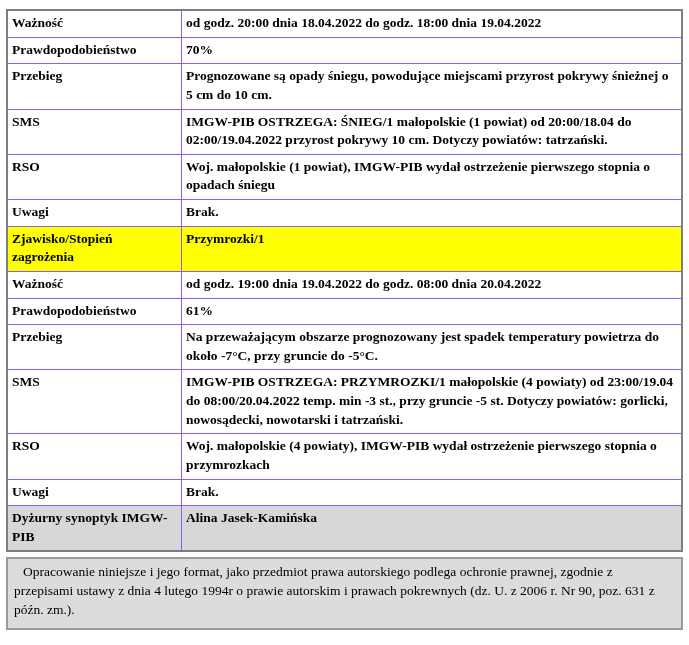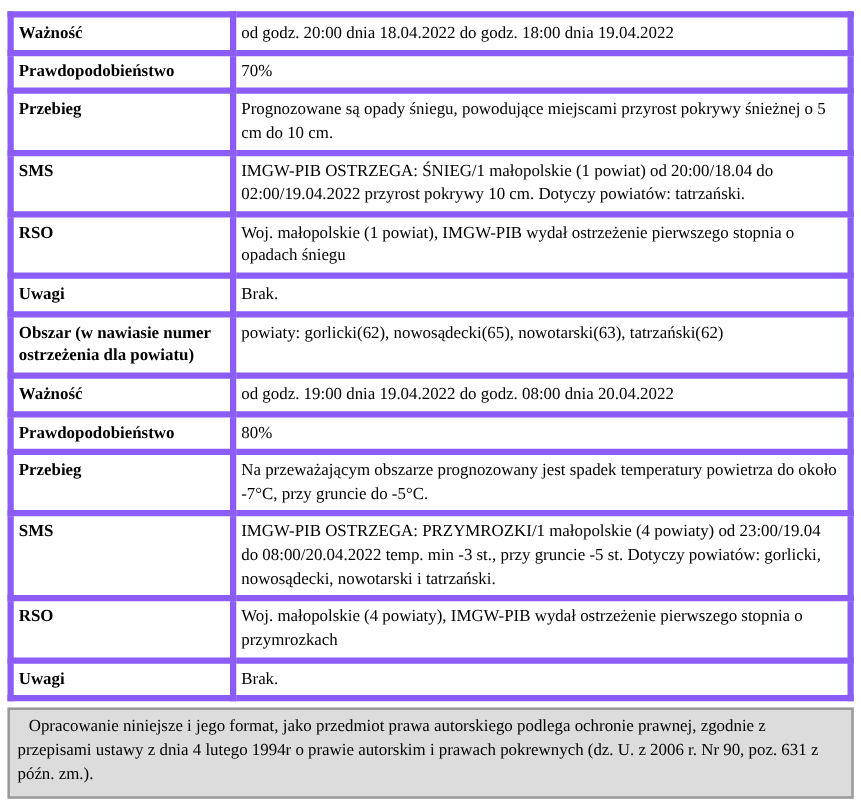--- a/index.html
+++ b/index.html
@@ -17,33 +17,34 @@
   .doc {
     padding: 9px 6px 0 6px;
   }
   table.warning-table {
     width: 677px;
     border-collapse: collapse;
     table-layout: fixed;
     border: 2px solid #7e7e7e;
   }
   table.warning-table td {
-    border: 5px solid #8b5cf6;
+    border: 1px solid #8b5cf6;
     vertical-align: top;
     font-size: 13.5px;
     line-height: 1.38;
     padding: 3px 5px 4px 4px;
     word-wrap: break-word;
   }
   td.label-cell {
     width: 164px;
     font-weight: bold;
   }
   td.value-cell {
     padding-left: 6px;
+    font-weight: bold;
   }
   tr.highlight td {
     background: #ffff00;
   }
   tr.gray td {
     background: #d7d7d7;
   }
   .footer-note {
     margin-top: 5px;
     width: 661px;
@@ -82,48 +83,52 @@
         <td class="value-cell">IMGW-PIB OSTRZEGA: ŚNIEG/1 małopolskie (1 powiat) od 20:00/18.04 do 02:00/19.04.2022 przyrost pokrywy 10 cm. Dotyczy powiatów: tatrzański.</td>
       </tr>
       <tr>
         <td class="label-cell">RSO</td>
         <td class="value-cell">Woj. małopolskie (1 powiat), IMGW-PIB wydał ostrzeżenie pierwszego stopnia o opadach śniegu</td>
       </tr>
       <tr>
         <td class="label-cell">Uwagi</td>
         <td class="value-cell">Brak.</td>
       </tr>
-      <tr>
-        <td class="label-cell">Obszar (w nawiasie numer ostrzeżenia dla powiatu)</td>
-        <td class="value-cell">powiaty: gorlicki(62), nowosądecki(65), nowotarski(63), tatrzański(62)</td>
+      <tr class="highlight">
+        <td class="label-cell">Zjawisko/Stopień zagrożenia</td>
+        <td class="value-cell">Przymrozki/1</td>
       </tr>
       <tr>
         <td class="label-cell">Ważność</td>
         <td class="value-cell">od godz. 19:00 dnia 19.04.2022 do godz. 08:00 dnia 20.04.2022</td>
       </tr>
       <tr>
         <td class="label-cell">Prawdopodobieństwo</td>
-        <td class="value-cell">80%</td>
+        <td class="value-cell">61%</td>
       </tr>
       <tr>
         <td class="label-cell">Przebieg</td>
         <td class="value-cell">Na przeważającym obszarze prognozowany jest spadek temperatury powietrza do około -7°C, przy gruncie do -5°C.</td>
       </tr>
       <tr>
         <td class="label-cell">SMS</td>
         <td class="value-cell">IMGW-PIB OSTRZEGA: PRZYMROZKI/1 małopolskie (4 powiaty) od 23:00/19.04 do 08:00/20.04.2022 temp. min -3 st., przy gruncie -5 st. Dotyczy powiatów: gorlicki, nowosądecki, nowotarski i tatrzański.</td>
       </tr>
       <tr>
         <td class="label-cell">RSO</td>
         <td class="value-cell">Woj. małopolskie (4 powiaty), IMGW-PIB wydał ostrzeżenie pierwszego stopnia o przymrozkach</td>
       </tr>
       <tr>
         <td class="label-cell">Uwagi</td>
         <td class="value-cell">Brak.</td>
       </tr>
+      <tr class="gray">
+        <td class="label-cell">Dyżurny synoptyk IMGW-PIB</td>
+        <td class="value-cell">Alina Jasek-Kamińska</td>
+      </tr>
     </tbody>
   </table>
 
   <div class="footer-note">
     <p>Opracowanie niniejsze i jego format, jako przedmiot prawa autorskiego podlega ochronie prawnej, zgodnie z przepisami ustawy z dnia 4 lutego 1994r o prawie autorskim i prawach pokrewnych (dz. U. z 2006 r. Nr 90, poz. 631 z późn. zm.).</p>
 
   </div>
 
 </div>
 

